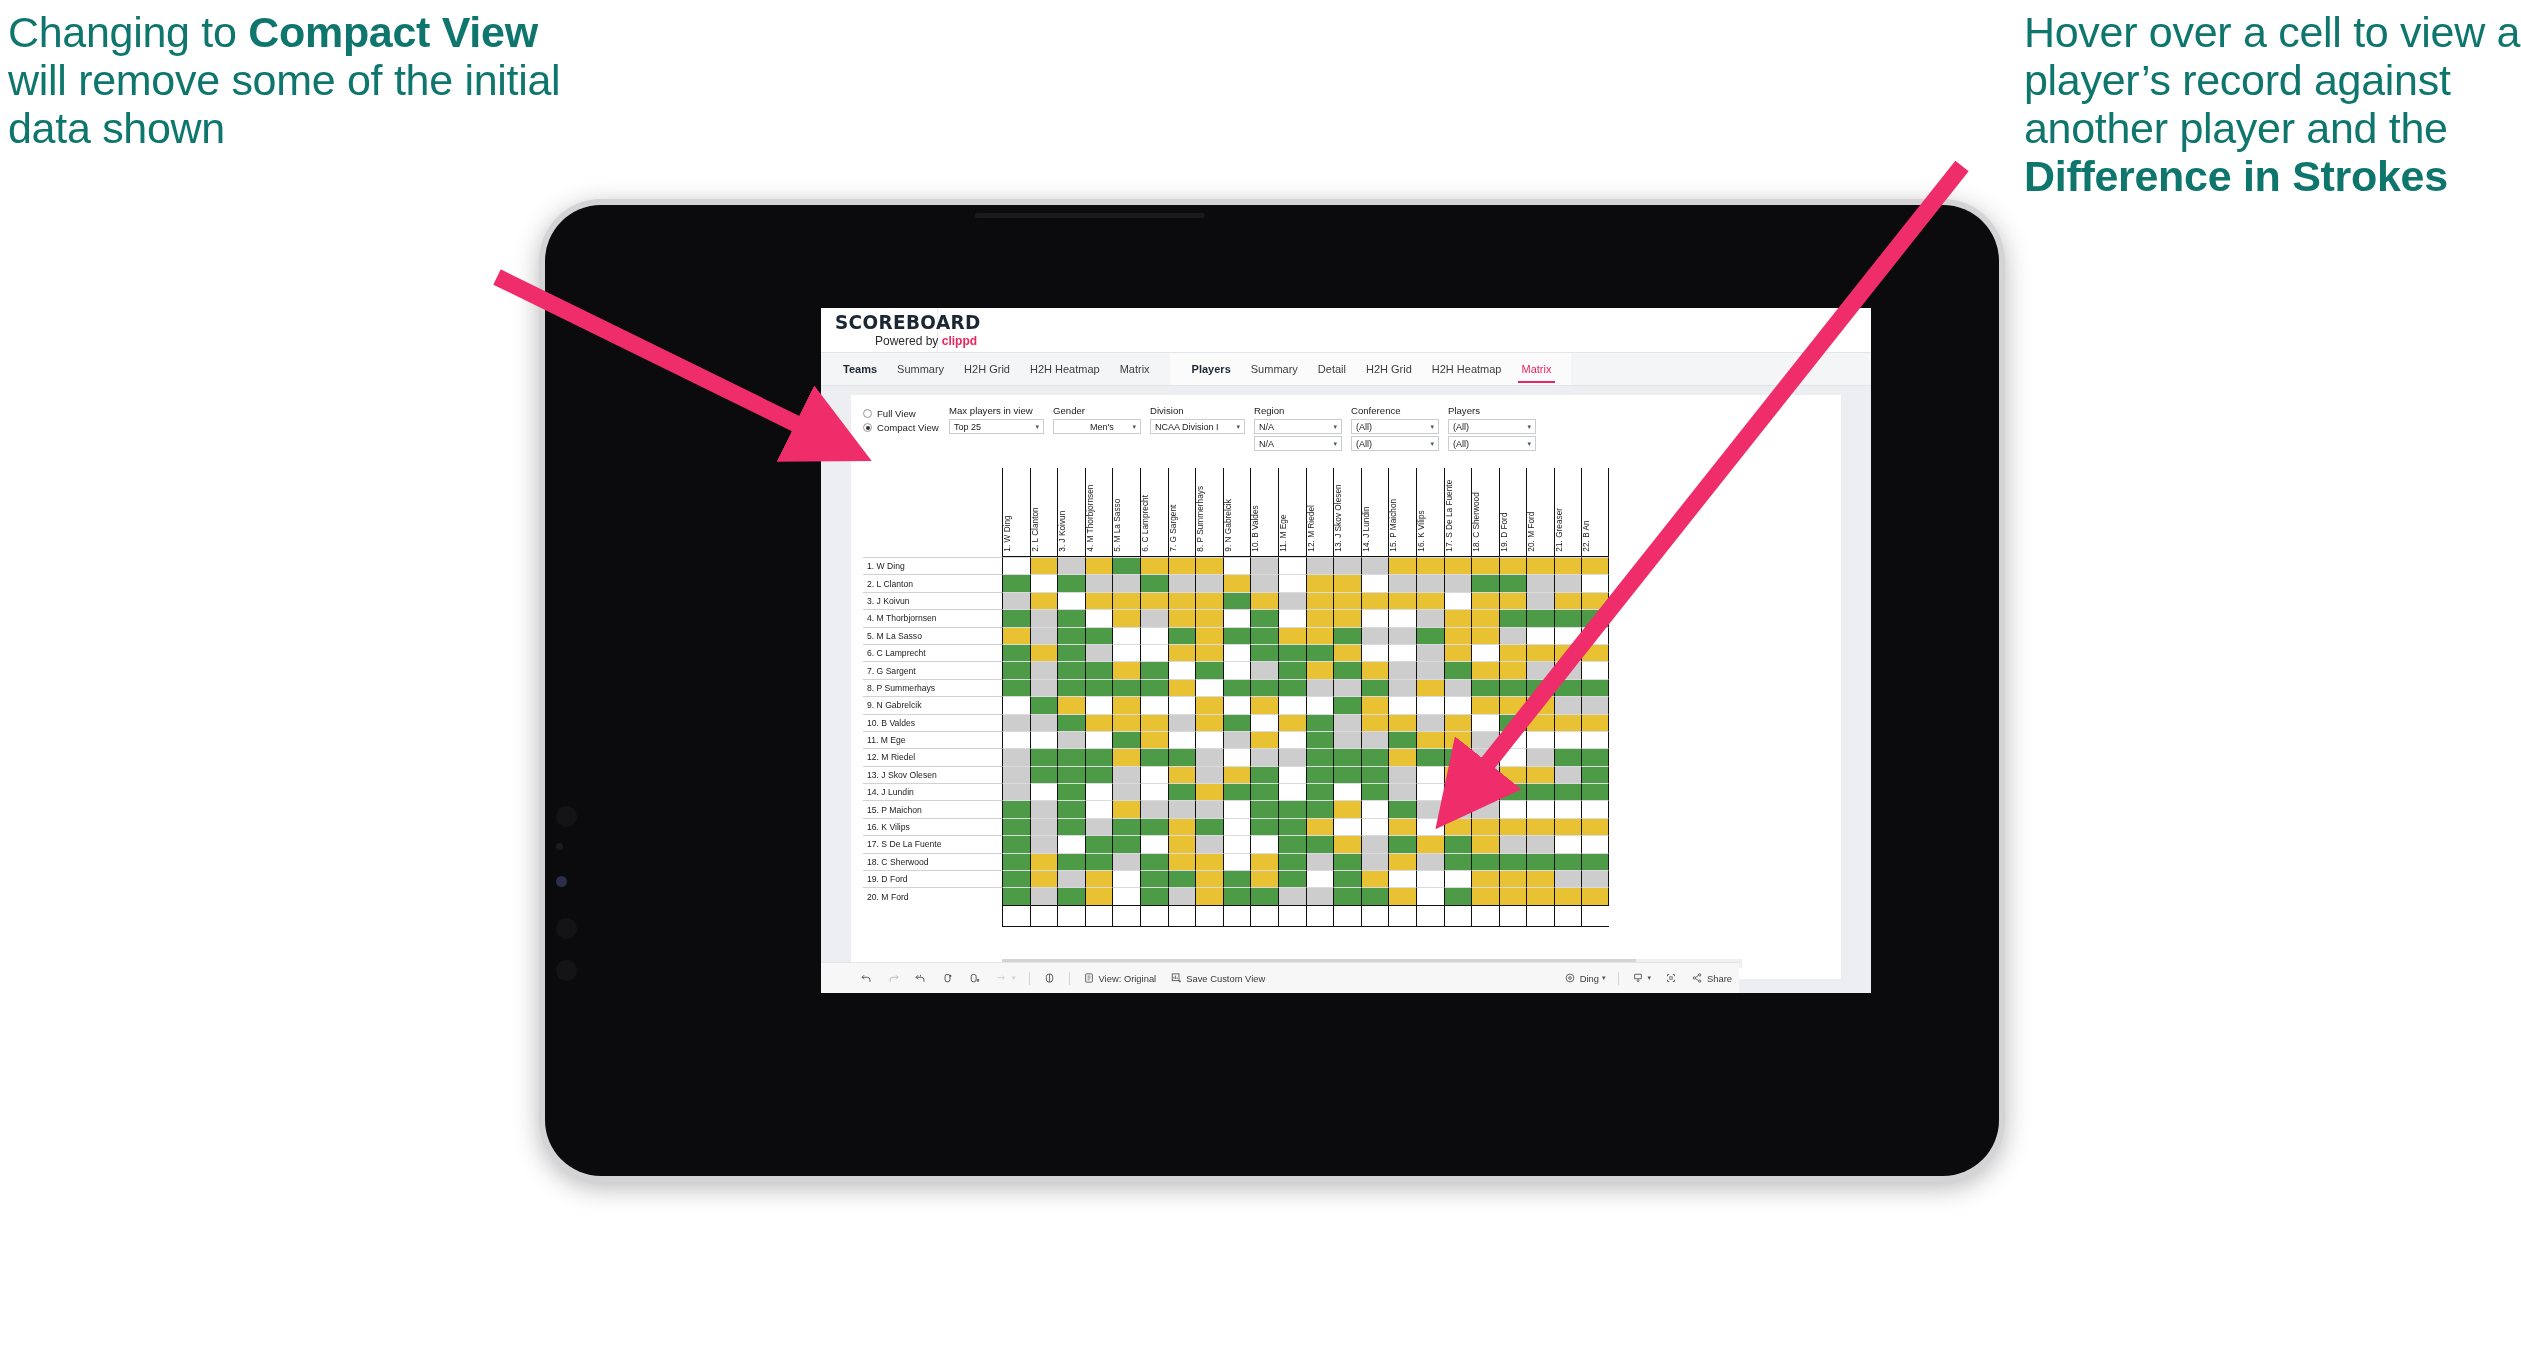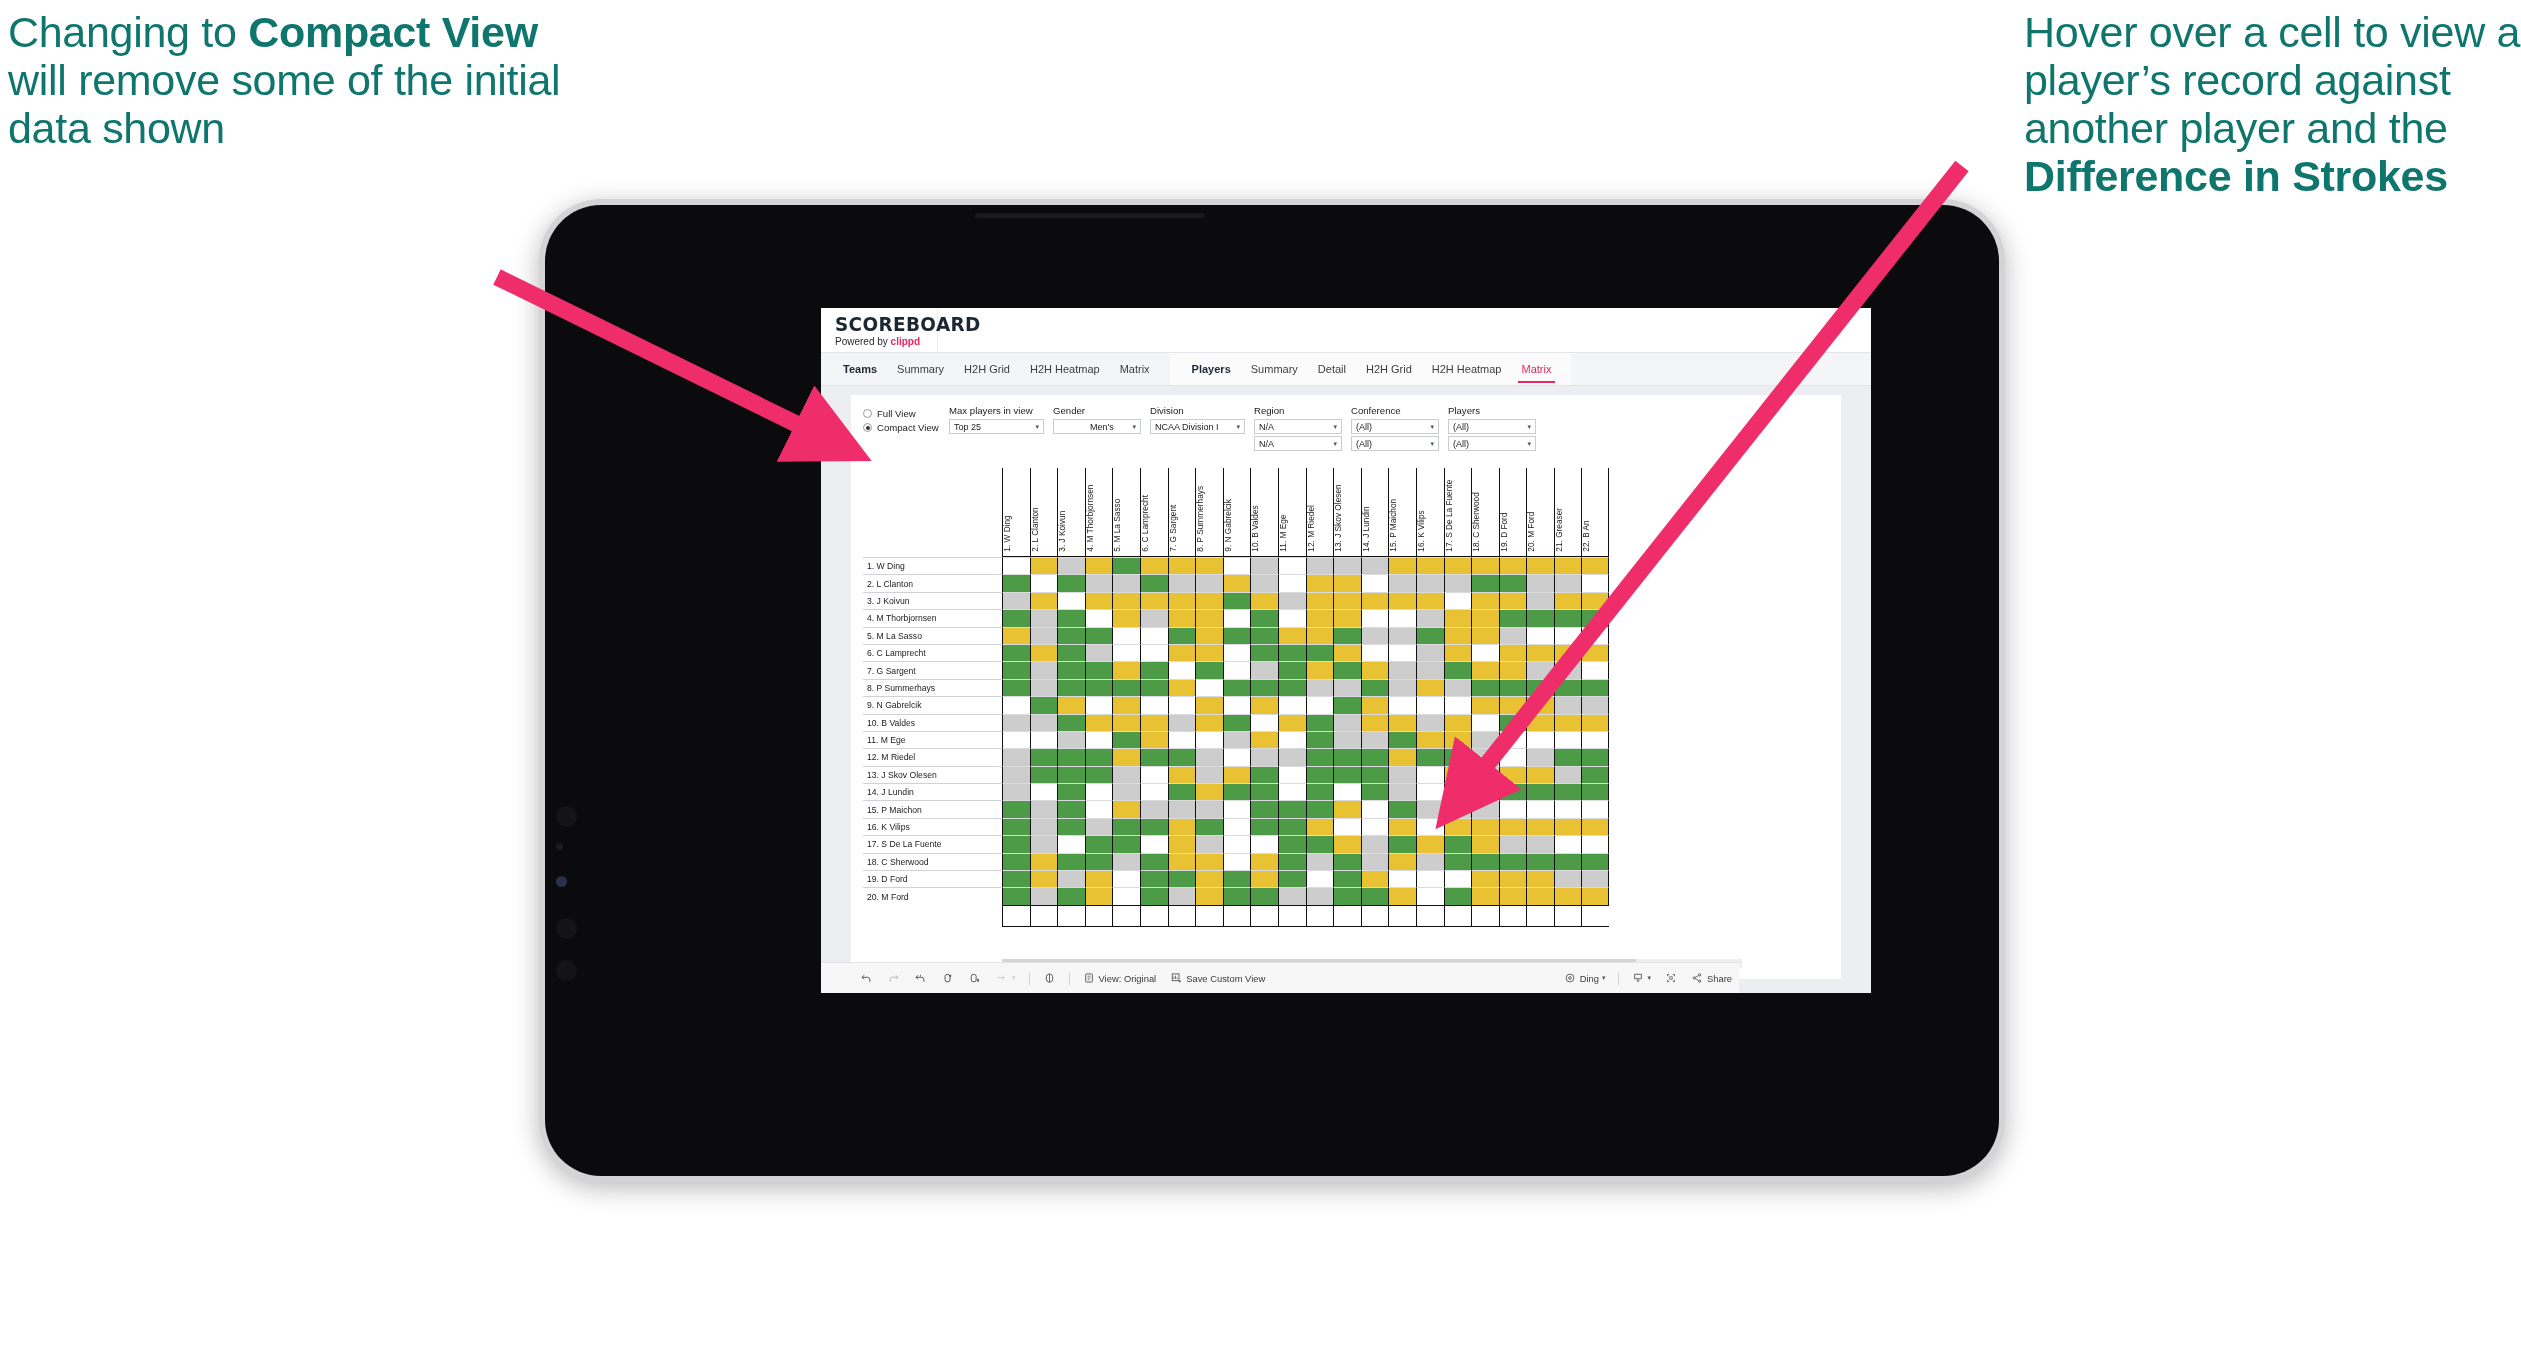--- a/index.html
+++ b/index.html
@@ -41,21 +41,21 @@
     position:absolute; left:276px; top:103px; width:1050px; height:685px;
     background:#eceef1; overflow:hidden;
   }
 
   
   #hdr { height:45px; background:#fff; display:flex; align-items:stretch; border-bottom:1px solid #e3e5e8; }
   #logo-box { width:117px; display:flex; flex-direction:column; justify-content:center;
               padding-left:14px; border-right:1px solid #e8eaed; }
   #logo-word { font-size:20px; font-weight:700; letter-spacing:0.4px; color:#1b2733;
                font-family:"DejaVu Sans", sans-serif; transform:scaleX(.92); transform-origin:left; line-height:1; }
-  #logo-sub { font-size:10px; color:#2b2b2b; margin-top:2px; white-space:nowrap;}
+  #logo-sub { font-size:12px; color:#2b2b2b; margin-top:2px; white-space:nowrap;margin-left:40px;}
   #logo-sub .brand { color:#e8265f; font-weight:700; }
   .nav-item { display:flex; align-items:center; padding:0 16px; font-size:11.2px;
               color:#3a3a3a; letter-spacing:.4px; position:relative; cursor:pointer; }
   .nav-item.active { color:#1b2733; }
   .nav-item.active::after { content:""; position:absolute; left:12px; right:12px; bottom:0;
                             height:2.6px; background:#e8265f; }
 
   
   #subtabs { height:33px; background:#f4f5f7; display:flex; align-items:center; border-bottom:1px solid #e2e4e7; }
   .tabgrp { display:flex; align-items:center; height:100%; }

